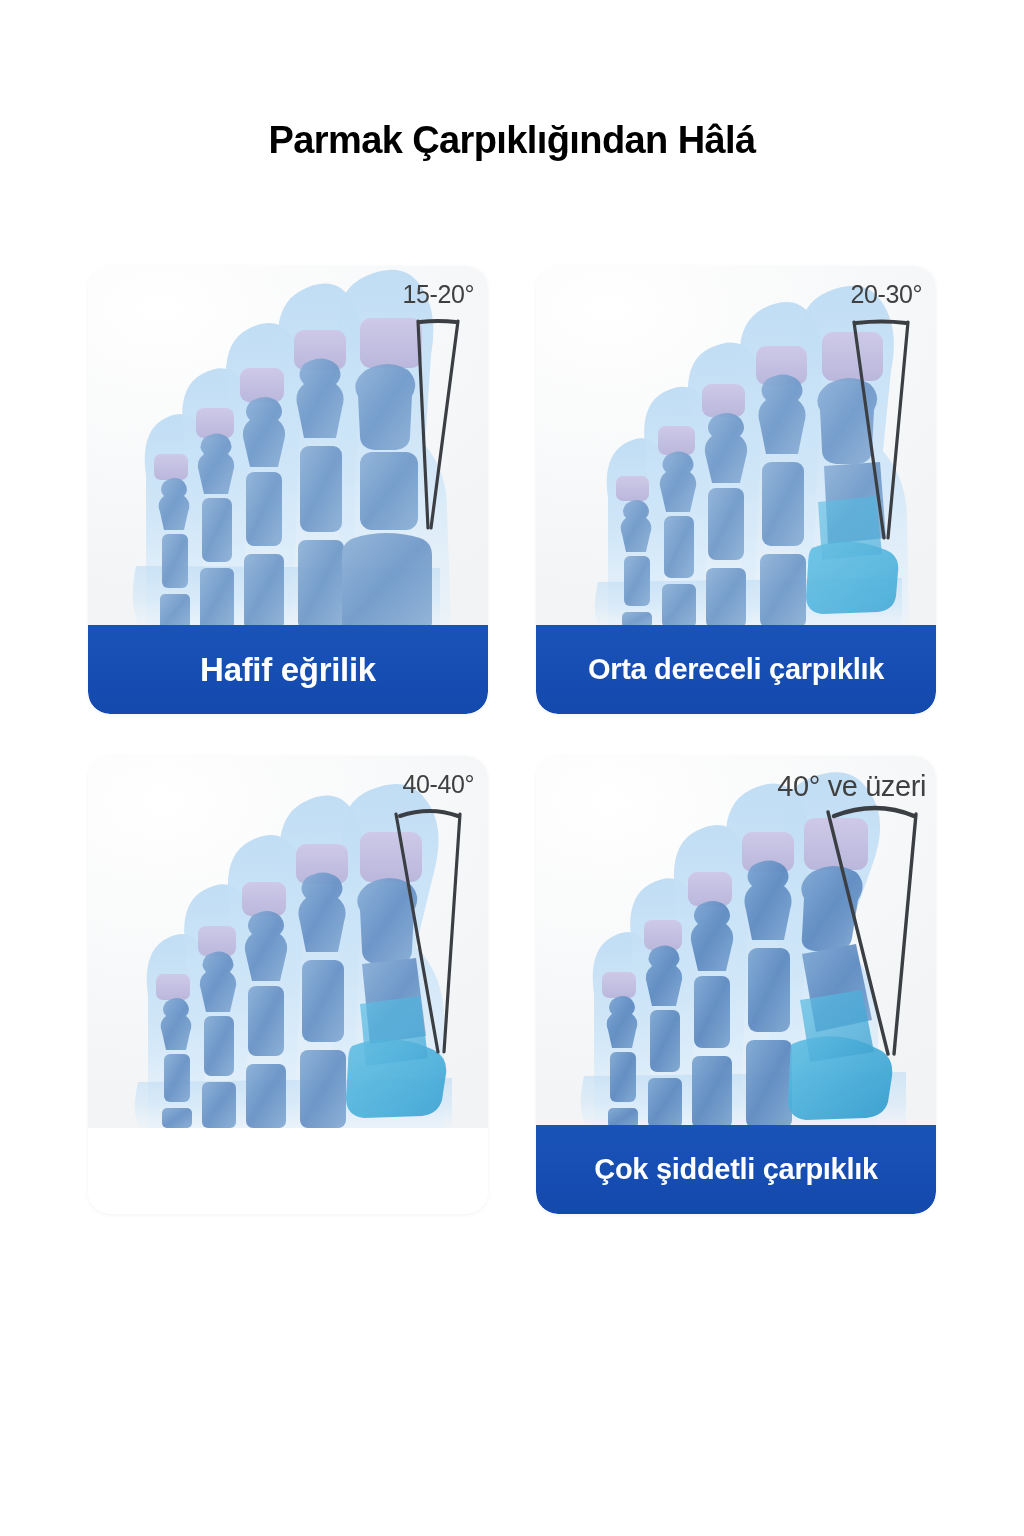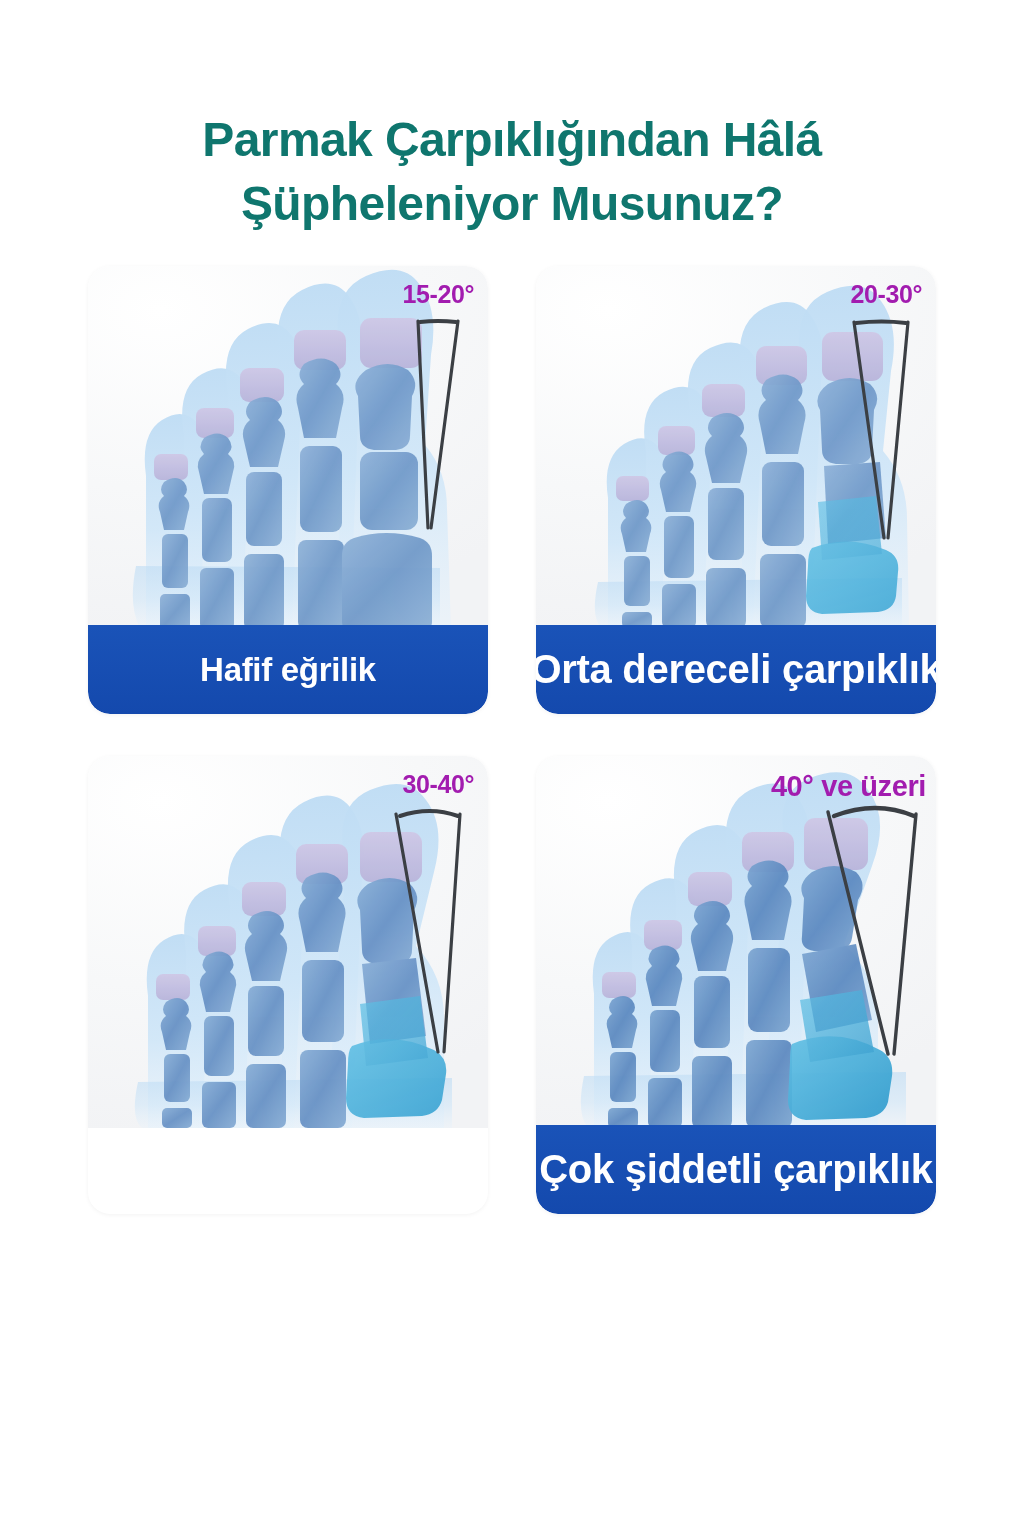--- a/index.html
+++ b/index.html
@@ -13,25 +13,25 @@
   }
 
   
   #title-block{
     position:absolute;
     left:0; top:108px;
     width:1024px;
     text-align:center;
   }
   .title-line{
-    font-size:48px;
+    font-size:38px;
     font-weight:bold;
     letter-spacing:-0.6px;
     line-height:64px;
-    color:#0f766e;
+    color:#000000;
     white-space:nowrap;
   }
 
   
   #card-grid{
     position:absolute;
     left:88px; top:266px;
     width:848px; height:958px;
   }
   .card{
@@ -61,22 +61,22 @@
   }
   .card.r2 .xray{ height:372px; }
   .xray svg{ position:absolute; left:0; top:0; width:100%; height:100%; display:block; }
 
   
   .angle-label{
     position:absolute;
     top:14px;
     right:14px;
     font-size:25px;
-    font-weight:bold;
-    color:#a21caf;
+    font-weight:normal;
+    color:#404040;
     letter-spacing:-0.4px;
     white-space:nowrap;
     z-index:5;
   }
   .card-3 .angle-label{ font-size:29px; right:10px; }
 
   
   .bar{
     position:absolute;
     left:0; right:0; bottom:0;
@@ -87,28 +87,27 @@
     align-items:center;
     justify-content:center;
   }
   .bar-text{
     color:#ffffff;
     font-size:33px;
     font-weight:bold;
     letter-spacing:-0.3px;
     white-space:nowrap;
   }
-  .card-1 .bar-text, .card-3 .bar-text{ font-size:40px; }
+  .card-1 .bar-text, .card-3 .bar-text{ font-size:29px; }
 </style>
 </head>
 <body>
 
 <div id="title-block">
   <div class="title-line">Parmak Çarpıklığından Hâlá</div>
-  <div class="title-line">Şüpheleniyor Musunuz?</div>
 </div>
 
 <div id="card-grid">
 
   <div class="card card-0">
     <div class="xray">
       <svg viewBox="0 0 400 362" preserveAspectRatio="none">
         <defs>
           <linearGradient id="soft0" x1="0" y1="0" x2="0" y2="1">
             <stop offset="0%" stop-color="#bedcf4" stop-opacity="0.95"></stop>
@@ -309,21 +308,21 @@
           <path d="M264 290 q40 -16 82 4 q14 8 12 24 l-4 26 q-4 14 -20 16 l-58 2 q-18 -2 -18 -20 l2 -34 q0 -14 4 -18z"></path>
           <path d="M272 248 l60 -8 l8 62 l-62 8 z" opacity="0.8"></path>
         </g>
         <g stroke="#3b3f44" stroke-width="3.2" fill="none" stroke-linecap="round">
           <line x1="308" y1="58" x2="350" y2="296"></line>
           <line x1="372" y1="58" x2="356" y2="296"></line>
           <path d="M312 60 Q342 50 370 60" stroke-width="4"></path>
         </g>
       </svg>
     </div>
-    <div class="angle-label">30-40°</div>
+    <div class="angle-label">40-40°</div>
   </div>
 
   <div class="card card-3 r2">
     <div class="xray">
       <svg viewBox="0 0 400 372" preserveAspectRatio="none">
         <defs>
           <linearGradient id="soft3" x1="0" y1="0" x2="0" y2="1">
             <stop offset="0%" stop-color="#bedcf4" stop-opacity="0.95"></stop>
             <stop offset="55%" stop-color="#cfe6f8" stop-opacity="0.9"></stop>
             <stop offset="100%" stop-color="#e7f2fb" stop-opacity="0.55"></stop>

